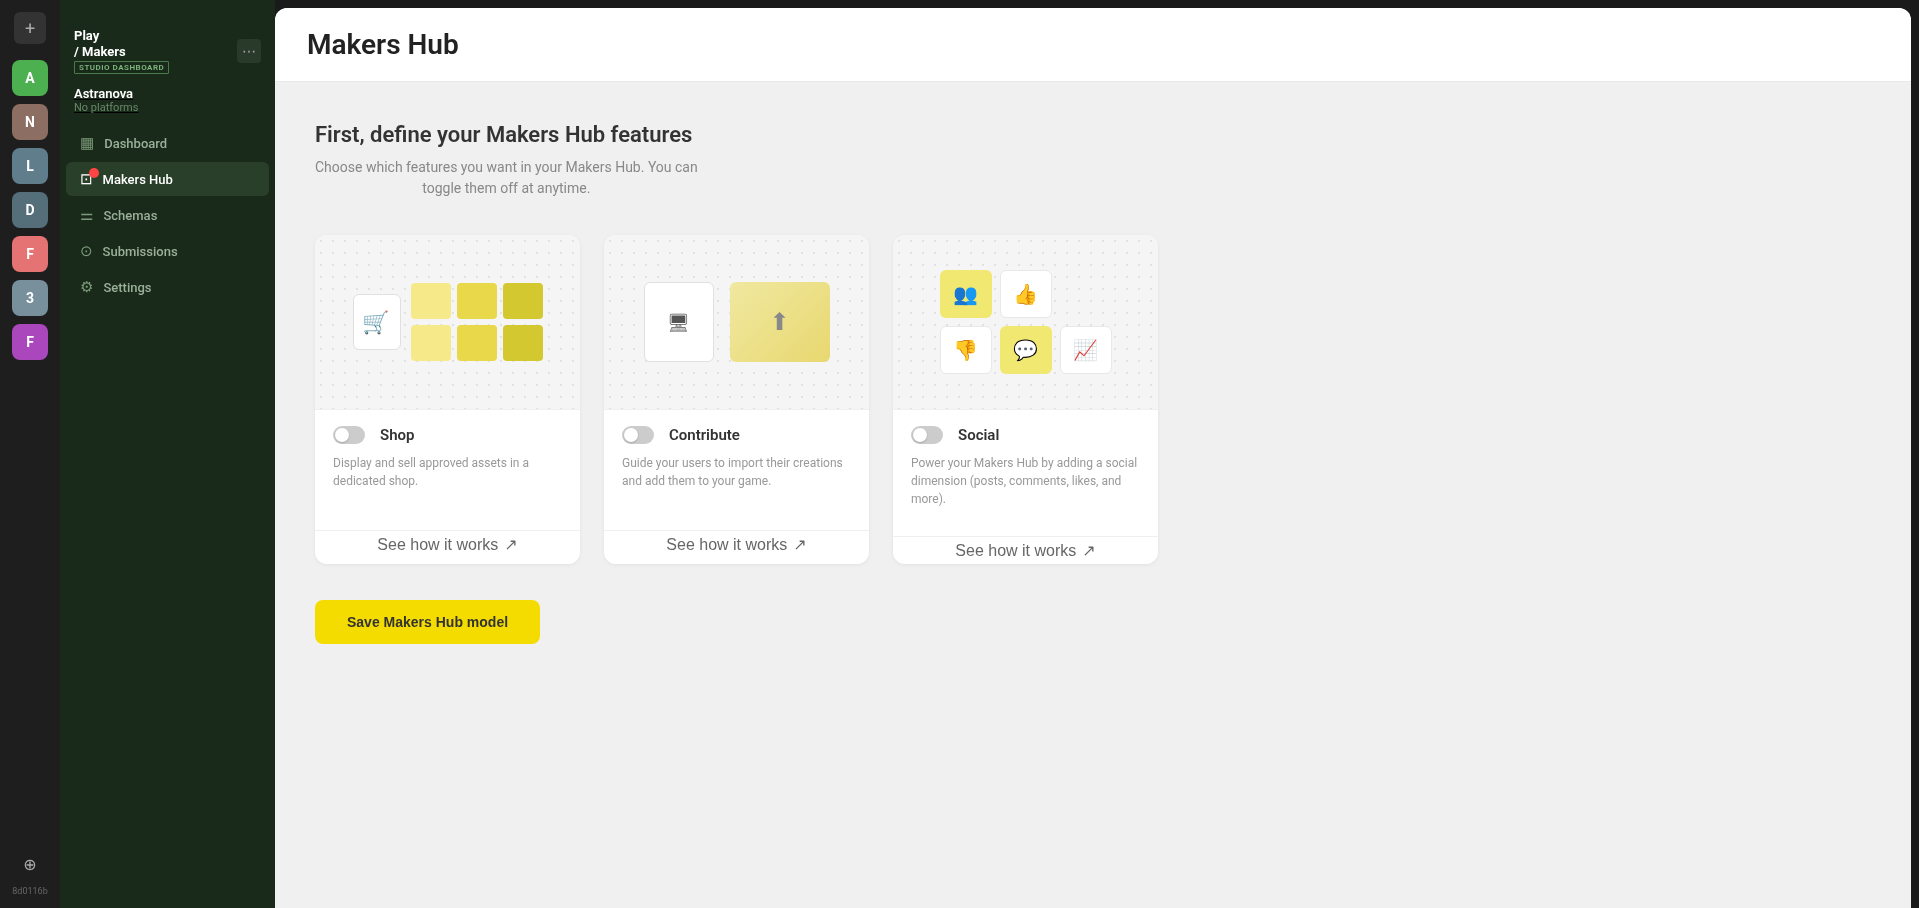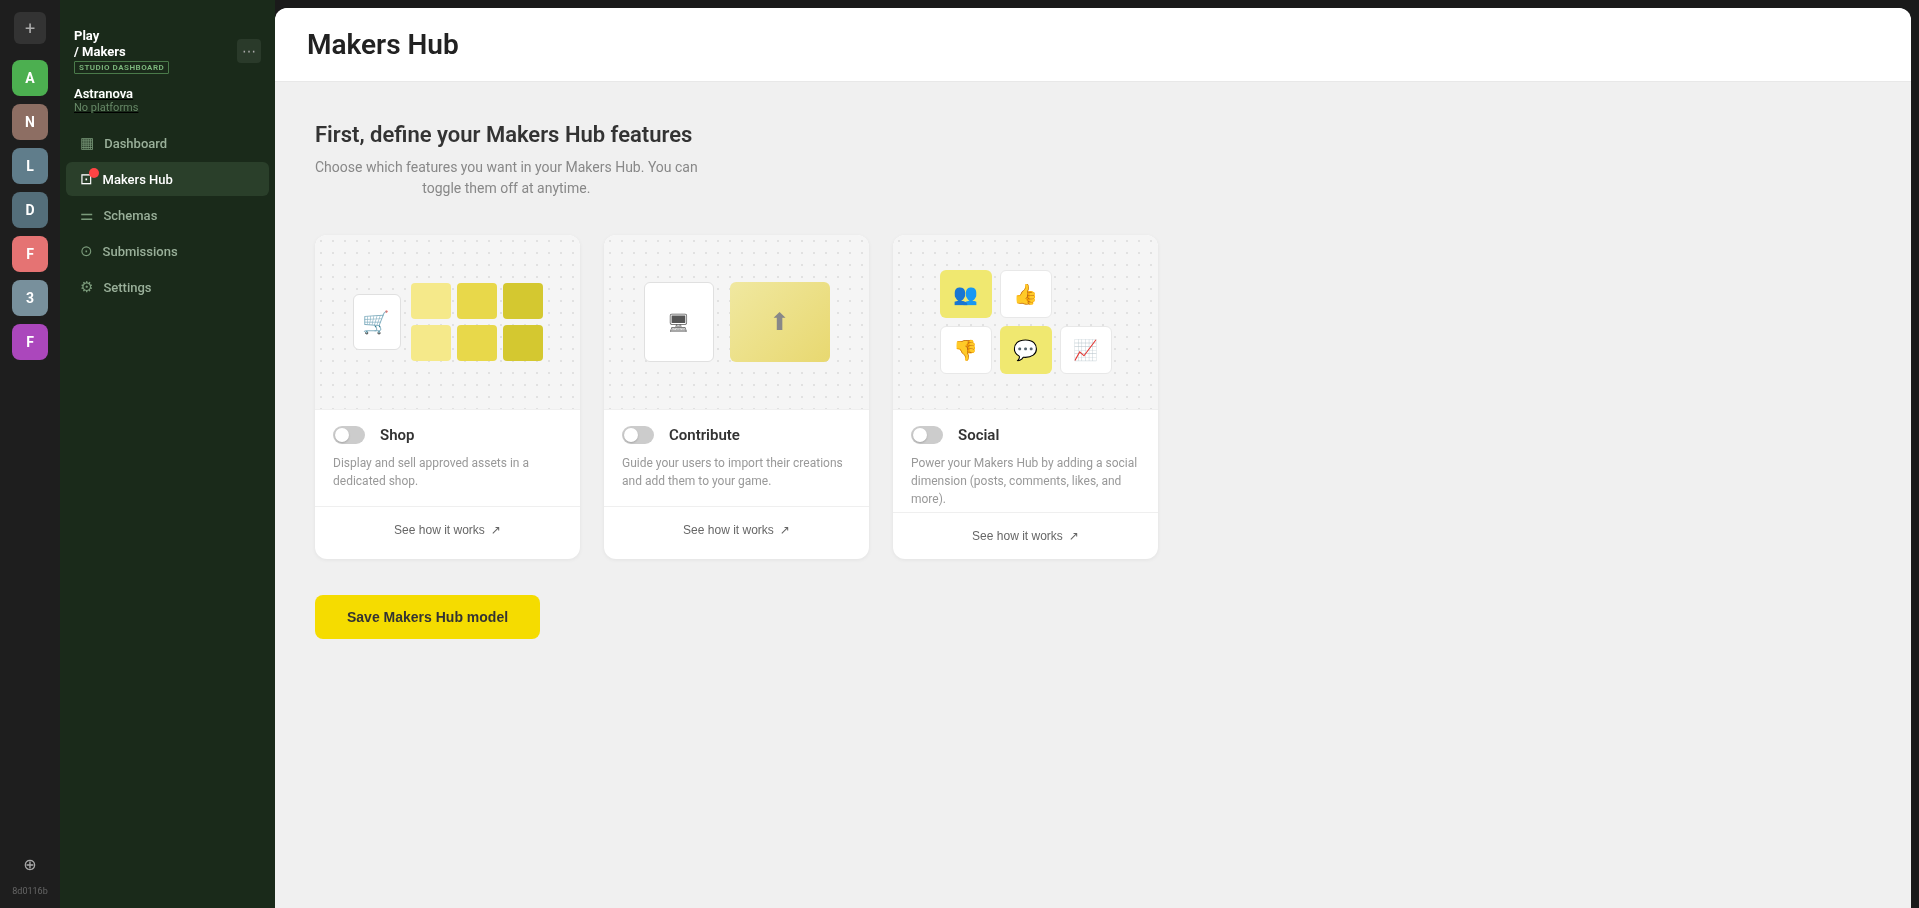--- a/index.html
+++ b/index.html
@@ -230,27 +230,27 @@
     }
     .toggle-knob {
       width: 14px; height: 14px; background: #fff;
       border-radius: 50%; position: absolute; top: 2px; left: 2px;
       box-shadow: 0 1px 2px rgba(0,0,0,0.2);
     }
     .card-title {
       font-size: 15px; font-weight: 600; color: #333;
     }
     .card-desc {
-      font-size: 12px; color: #999; line-height: 1.5; margin-bottom: 4px; min-height: 48px;
+      font-size: 12px; color: #999; line-height: 1.5; margin-bottom: 28px; min-height: 48px;
     }
     .card-see-btn {
       display: flex; align-items: center; justify-content: center; gap: 6px;
       border-top: 1px solid #efefef;
-      padding: 16px; margin: 0 -0px;
-      font-size: 12px; color: #666; cursor: pointer;
+      padding: 4px; margin: 0 -0px;
+      font-size: 16px; color: #666; cursor: pointer;
       background: transparent; border-left: none; border-right: none; border-bottom: none;
       width: 100%;
     }
 
     
     .save-btn {
       background: #f5dc00; color: #333; font-size: 14px; font-weight: 600;
       border: none; border-radius: 8px; padding: 14px 32px;
       cursor: pointer; min-width: 220px;
     }

